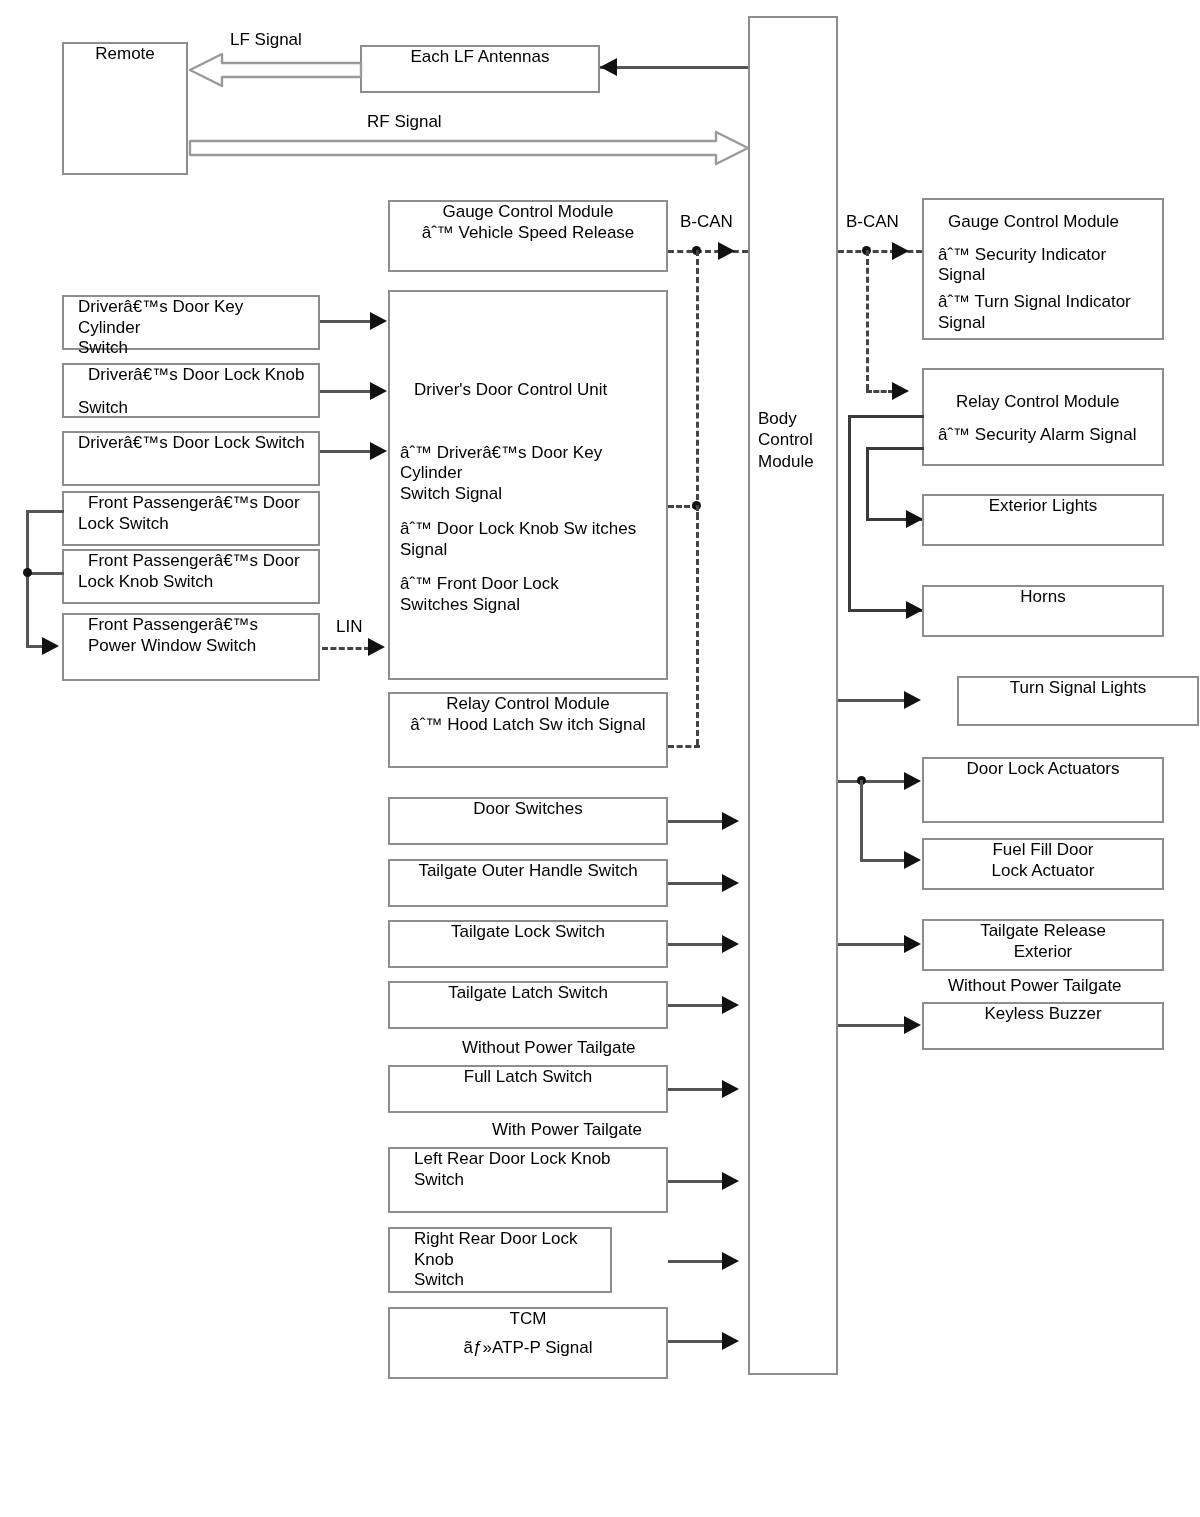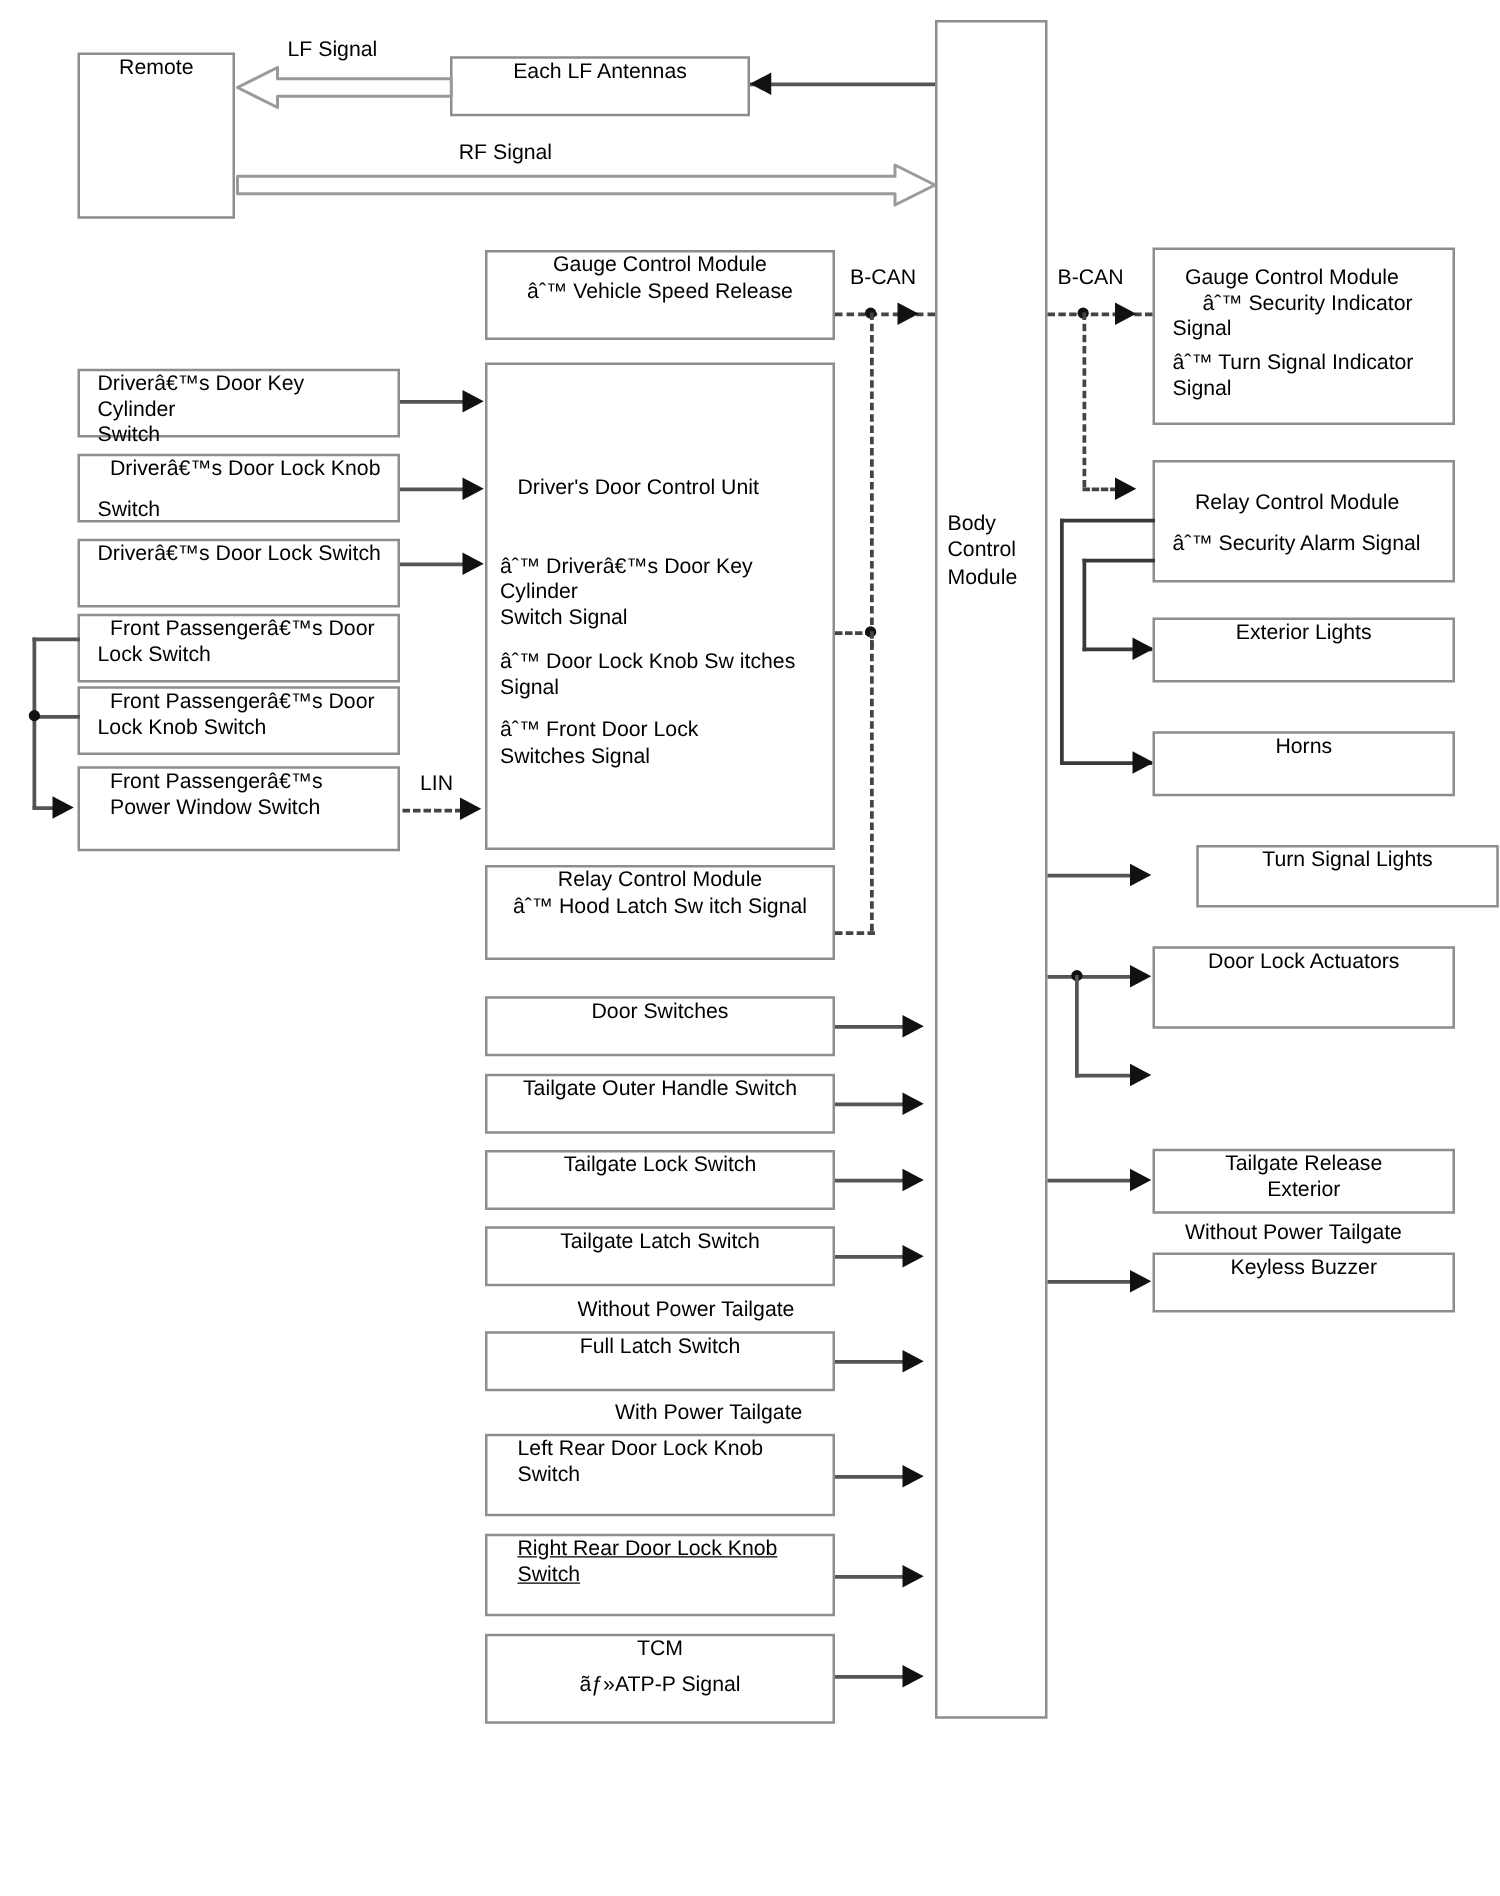--- a/index.html
+++ b/index.html
@@ -186,37 +186,37 @@
 
   <div class="lbl" style="left:492px;top:1120px;">With Power Tailgate</div>
 
   <div class="box" style="left:388px;top:1147px;width:280px;height:66px;">
     <div class="ln lft pad-l2">Left Rear Door Lock Knob</div>
     <div class="ln lft pad-l2">Switch</div>
   </div>
   <div class="h" style="left:668px;top:1180px;width:62px;"></div>
   <div class="ar" style="left:722px;top:1172px;"></div>
 
-  <div class="box" style="left:388px;top:1227px;width:280px;height:66px;text-decoration:underline;">
+  <div class="box" style="left:388px;top:1227px;width:224px;height:66px;">
     <div class="ln lft pad-l2">Right Rear Door Lock Knob</div>
     <div class="ln lft pad-l2">Switch</div>
   </div>
   <div class="h" style="left:668px;top:1260px;width:62px;"></div>
   <div class="ar" style="left:722px;top:1252px;"></div>
 
   <div class="box" style="left:388px;top:1307px;width:280px;height:72px;">
     <div class="ln ctr">TCM</div>
     <div class="ln ctr" style="margin-top:8px;">ãƒ»ATP-P Signal</div>
   </div>
   <div class="h" style="left:668px;top:1340px;width:62px;"></div>
   <div class="ar" style="left:722px;top:1332px;"></div>
 
   <div class="box" style="left:922px;top:198px;width:242px;height:142px;justify-content:flex-start;">
     <div class="ln lft" style="margin-top:12px;padding-left:24px;">Gauge Control Module</div>
-    <div class="ln lft" style="padding-left:14px;text-align:center;">âˆ™ Security Indicator</div>
+    <div class="ln lft" style="margin-top:12px;padding-left:14px;">âˆ™ Security Indicator</div>
     <div class="ln lft" style="padding-left:14px;">Signal</div>
     <div class="ln lft" style="margin-top:6px;padding-left:14px;">âˆ™ Turn Signal Indicator</div>
     <div class="ln lft" style="padding-left:14px;">Signal</div>
   </div>
 
   <div class="dh" style="left:838px;top:250px;width:84px;"></div>
   <div class="ar" style="left:892px;top:242px;"></div>
   <div class="dot" style="left:862px;top:246px;"></div>
   <div class="dv" style="left:866px;top:250px;height:140px;"></div>
   <div class="dh" style="left:866px;top:390px;width:28px;"></div>
@@ -255,20 +255,24 @@
   <div class="box" style="left:922px;top:757px;width:242px;height:66px;">
     <div class="ln ctr">Door Lock Actuators</div>
   </div>
   <div class="h" style="left:838px;top:780px;width:72px;"></div>
   <div class="ar" style="left:904px;top:772px;"></div>
   <div class="dot" style="left:857px;top:776px;"></div>
   <div class="v" style="left:860px;top:780px;height:82px;"></div>
   <div class="h" style="left:860px;top:859px;width:50px;"></div>
   <div class="ar" style="left:904px;top:851px;"></div>
 
+  <div class="box" style="left:922px;top:838px;width:242px;height:52px;">
+    <div class="ln ctr">Fuel Fill Door</div>
+    <div class="ln ctr">Lock Actuator</div>
+  </div>
 
   <div class="box" style="left:922px;top:919px;width:242px;height:52px;">
     <div class="ln ctr">Tailgate Release</div>
     <div class="ln ctr">Exterior</div>
   </div>
   <div class="h" style="left:838px;top:943px;width:72px;"></div>
   <div class="ar" style="left:904px;top:935px;"></div>
 
   <div class="lbl" style="left:948px;top:976px;">Without Power Tailgate</div>
 

